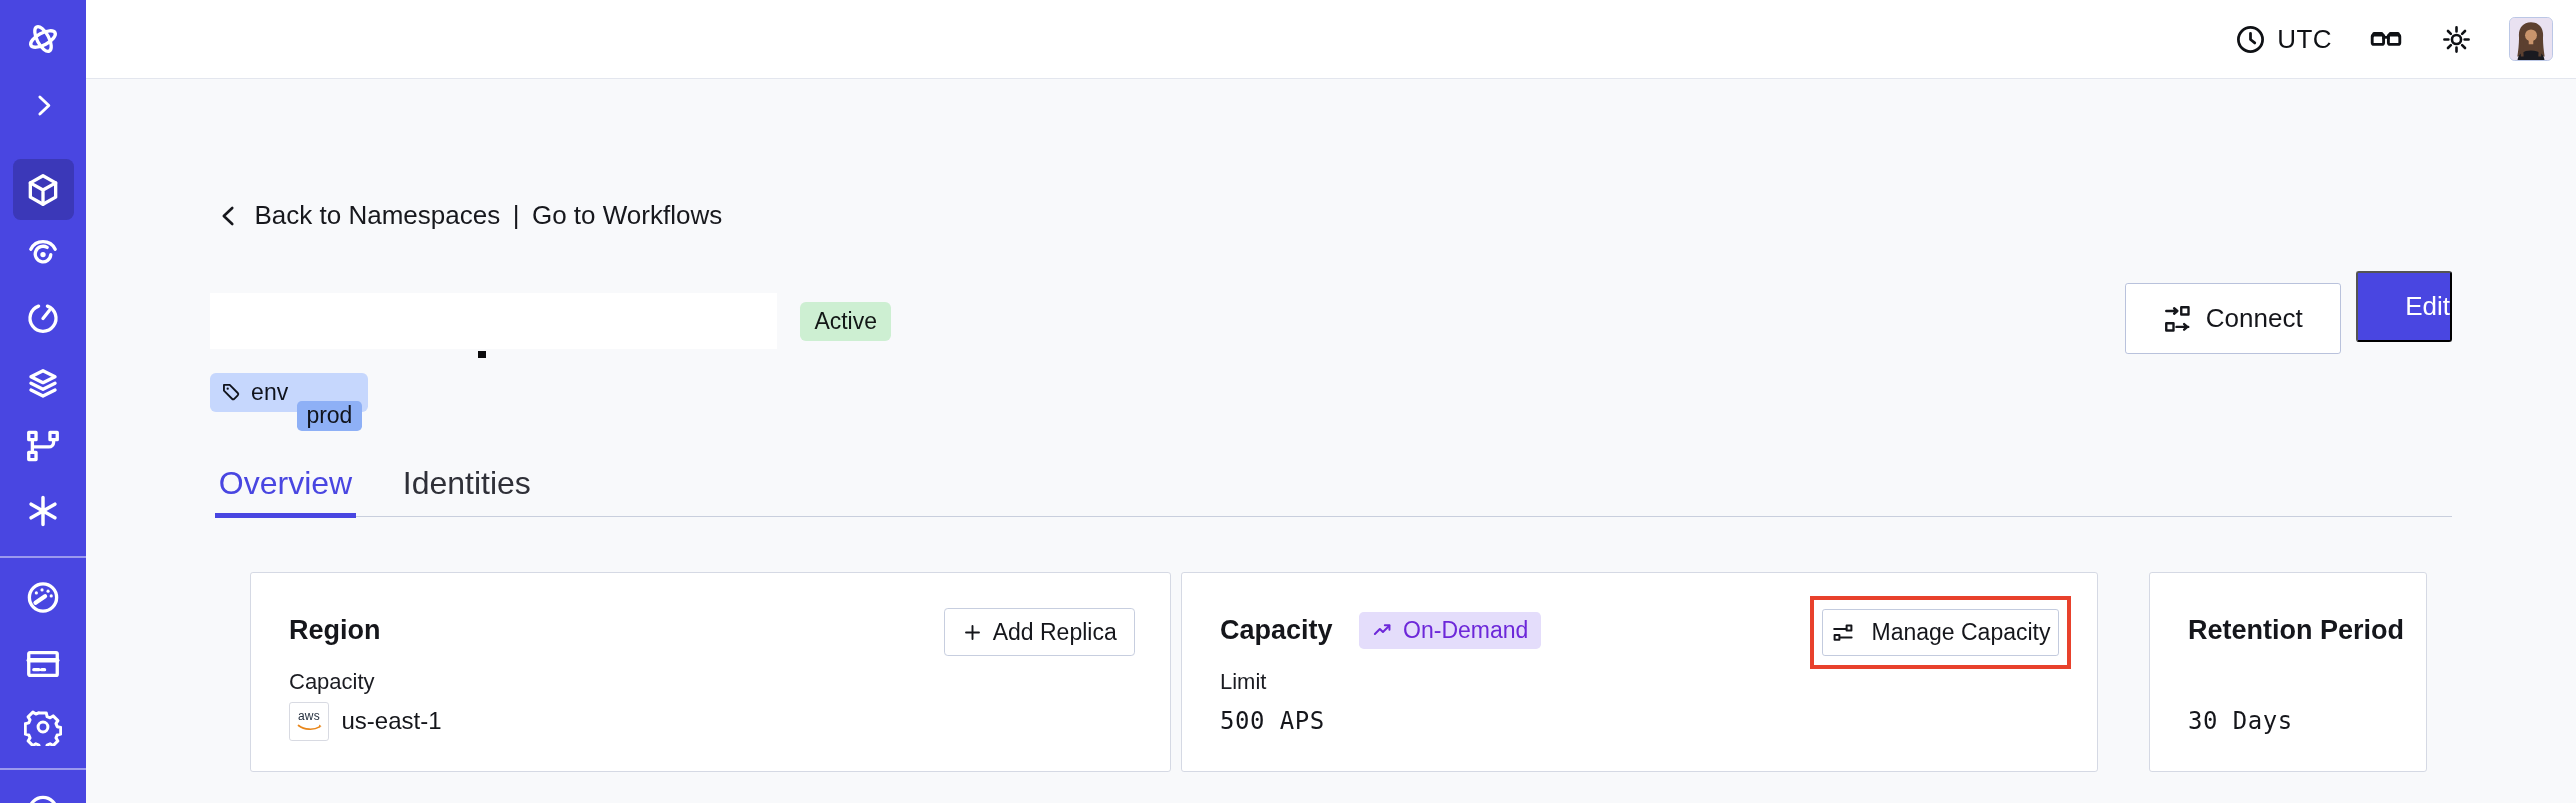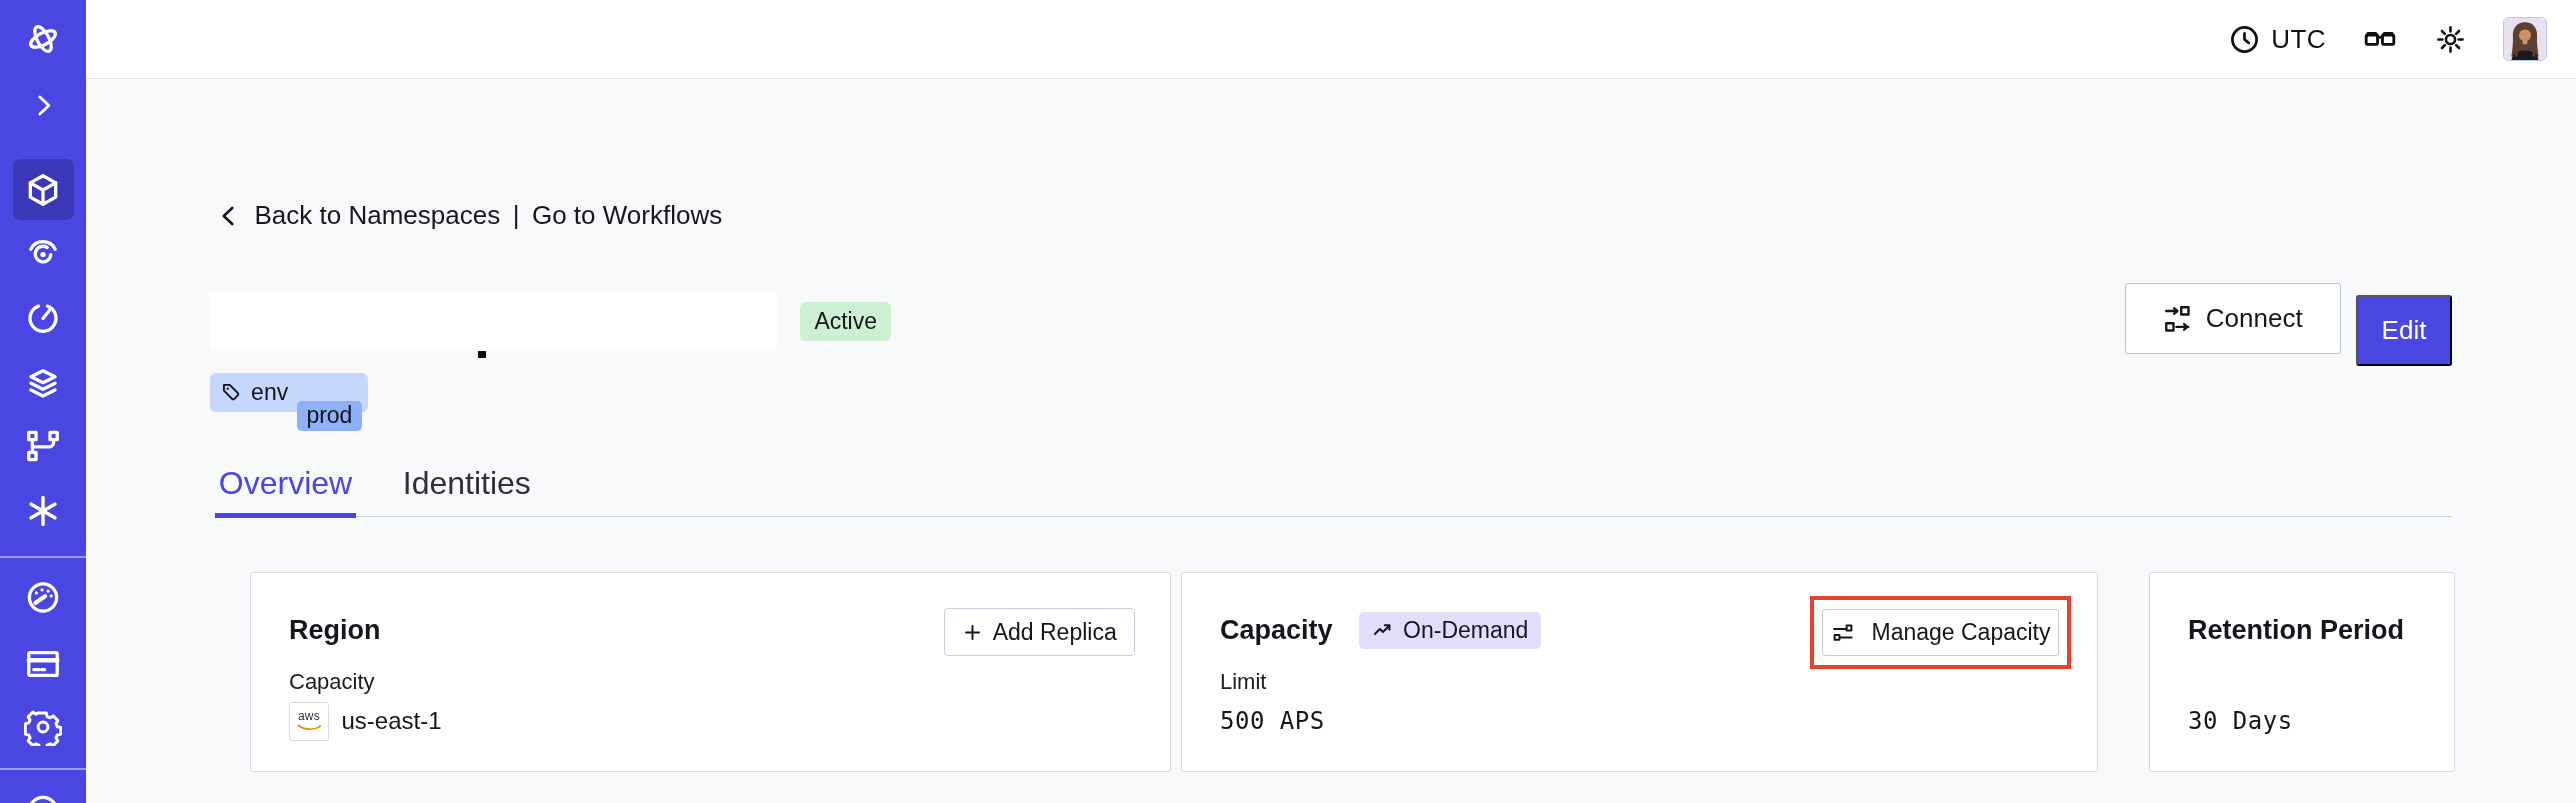--- a/index.html
+++ b/index.html
@@ -13,21 +13,21 @@
   .side-item { position:absolute; left:0; width:86px; height:42px; display:flex;
                align-items:center; justify-content:center; color:#FFFFFF; cursor:pointer; }
   .side-item svg { width:38px; height:38px; }
   .side-active-bg { position:absolute; left:12.5px; top:159px; width:61px; height:61px;
                     border-radius:7.7px; background:var(--sidebar_active,#3B38B8); }
   .side-divider { position:absolute; left:0; width:86px; height:1.9px; background:rgba(255,255,255,0.45); }
 
   
   .topbar { position:absolute; left:86px; top:0; width:2490px; height:79px; background:#FFFFFF;
             border-bottom:1.9px solid #E3E6EE; display:flex; align-items:center;
-            justify-content:flex-end; padding-right:29px; gap:36px; }
+            justify-content:flex-end; padding-right:23px; gap:36px; }
   .tz { display:flex; align-items:center; gap:10.5px; cursor:pointer; }
   .tz svg { width:33px; height:33px; color:#0F1115; }
   .tz-label { font-size:26px; letter-spacing:0.4px; color:#0F1115; }
   .topicon { display:flex; align-items:center; justify-content:center; cursor:pointer; color:#0F1115; }
   .topicon svg { width:36px; height:36px; }
   .avatar { width:44px; height:44px; border-radius:5.8px; border:1.9px solid #BBC7E6; overflow:hidden;
             background:#E9E1F1; cursor:pointer; }
   .avatar svg { width:100%; height:100%; display:block; }
 
   
@@ -49,58 +49,58 @@
               background:var(--tag_bg,#C6D7FD); color:#10131C; font-size:23px; cursor:pointer; }
   .tag-pill svg { width:22px; height:22px; }
   .tag-chip { display:inline-flex; align-items:center; height:30px; padding:0 9.6px;
               border-radius:4.8px; background:var(--tag_chip_bg,#8EB0F6); color:#10131C;margin-top:46px; }
 
   .btn { display:inline-flex; align-items:center; justify-content:center; cursor:pointer; }
   .btn-connect { position:absolute; left:2039px; top:204px; width:216px; height:71px; gap:12.5px;
                  background:#FFFFFF; border:1.9px solid #B9C2DC; border-radius:2.9px;
                  font-size:26px; font-weight:500; color:#15161B; }
   .btn-connect svg { width:30px; height:30px; }
-  .btn-edit { position:absolute; left:2270px; top:216px; width:96px; height:71px;
+  .btn-edit { position:absolute; left:2270px; top:192px; width:96px; height:71px;
               background:var(--accent,#4946E1); color:#FFFFFF; font-size:26px; font-weight:500;
-              border-radius:2.9px; }
+              border-radius:2.9px;justify-content:flex-end; }
 
   .tabs { position:absolute; left:129px; top:387px; width:2237px; display:flex; gap:43px;
           border-bottom:1.9px solid #C9CFDD; }
   .tab { position:relative; padding:0 3.8px 15.3px 3.8px; font-size:32px; line-height:35px;
          color:#2F3038; cursor:pointer; }
   .tab.active { color:var(--accent,#4946E1); font-weight:500; }
   .tab.active::after { content:""; position:absolute; left:0; right:0; bottom:-1.9px; height:4.8px;
                        background:var(--accent,#4946E1); }
 
   .card { position:absolute; top:493px; height:200px; background:#FFFFFF;
           border:1.9px solid #D5D9E4; border-radius:2.9px; }
   .card-region    { left:124px;  width:921px;margin-left:40px; }
   .card-capacity  { left:1095px; width:917px; }
-  .card-retention { left:2063px; width:306px;text-align:center; }
+  .card-retention { left:2063px; width:278px;text-align:center; }
   .card-title { position:absolute; left:38px; top:40px; font-size:27px; font-weight:700;
                 line-height:35px; color:#15161B; }
   .card-label { position:absolute; left:38px; top:95px; font-size:22px; line-height:27px; color:#1B1C22; }
   .card-value-row { position:absolute; left:38px; top:128px; height:40px; display:flex;
                     align-items:center; gap:12.5px; }
   .mono-value { font-family:"DejaVu Sans Mono", monospace; font-size:24px; letter-spacing:0.5px; color:#15161B; }
   .sans-value { font-size:24px; color:#15161B; }
 
   .btn-add-replica { position:absolute; right:35px; top:35px; height:48px; padding:0 17.3px; gap:9.6px;
                      background:#FFFFFF; border:1.9px solid #C7CEDF; border-radius:3.8px;
                      font-size:23px; font-weight:500; color:#15161B; }
   .btn-add-replica svg { width:21px; height:21px; }
 
   .aws-badge { width:40px; height:39px; background:#FFFFFF; border:1.9px solid #D8DAE2; border-radius:2.9px;
                display:flex; flex-direction:column; align-items:center; justify-content:center; }
   .aws-word { font-size:12px; font-weight:400; color:#252F3E; line-height:13.4px; letter-spacing:0.3px; }
   .aws-badge svg { width:25px; height:8.6px; margin-top:1px; }
 
   .badge-ondemand { position:absolute; left:177px; top:39px; height:37px; display:inline-flex;
                     align-items:center; gap:8.6px; padding:0 12.5px; border-radius:4.8px;
-                    background:var(--ondemand_bg,#E4DDFB); color:#0f172a; font-size:23px;text-align:center; }
+                    background:var(--ondemand_bg,#E4DDFB); color:#6d28d9; font-size:23px;text-align:center; }
   .badge-ondemand svg { width:23px; height:23px; }
 
   .highlight-box { position:absolute; left:628px; top:23px; width:261px; height:73px;
                    border:4.8px solid var(--highlight,#E8412C); display:flex;
                    align-items:center; justify-content:center; }
   .btn-manage { width:237px; height:47px; gap:17px; background:#FFFFFF; border:1.9px solid #C3CBDE;
                 border-radius:2.9px; font-size:23px; font-weight:500; color:#15161B; }
   .btn-manage svg { width:24px; height:24px; }
 
   svg.stroke { fill:none; stroke:currentColor; stroke-width:2; stroke-linecap:round; stroke-linejoin:round; }

